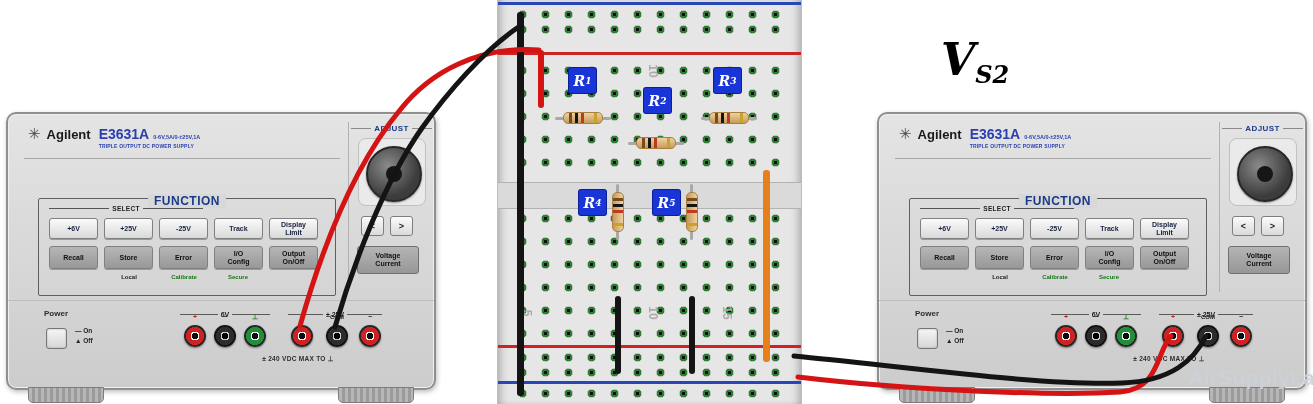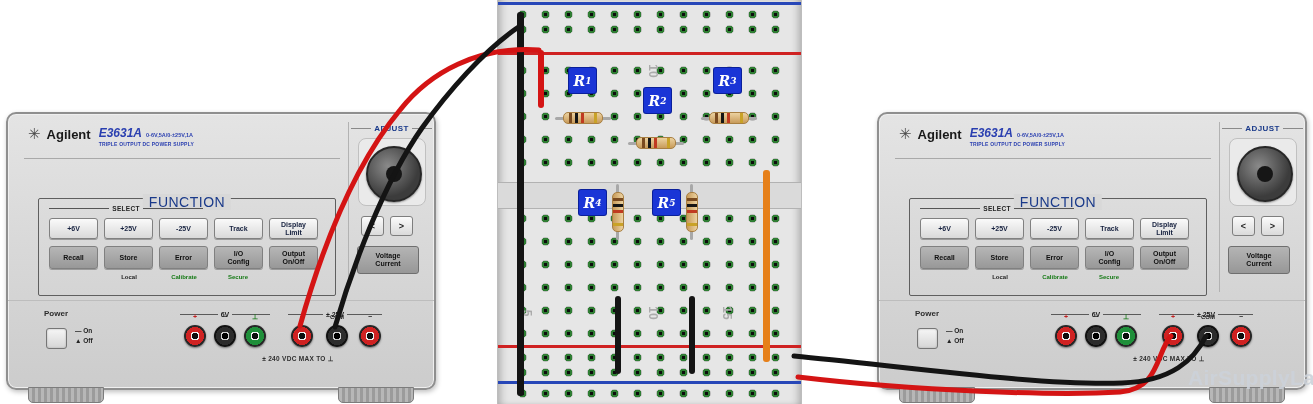--- a/index.html
+++ b/index.html
@@ -21,21 +21,21 @@
   .foot{position:absolute;bottom:0;height:14px;width:74px;background:#9b9b9b;
         border:1px solid #7c7c7c;border-radius:0 0 5px 5px;
         background-image:repeating-linear-gradient(90deg,rgba(255,255,255,.28) 0 3px,transparent 3px 6px);}
   .foot-l{left:22px}.foot-r{right:22px}
 
   .brand-row{position:absolute;left:20px;top:10px;display:flex;align-items:flex-start;gap:6px;}
   .logo{font-size:15px;color:#4a4a4a;line-height:1;margin-top:2px;}
   .brand{font-size:13px;font-weight:bold;color:#191919;margin-top:3px;}
   .model-block{display:flex;flex-direction:column;margin-left:2px;margin-top:2px;}
   .model-line{display:flex;align-items:baseline;gap:4px;}
-  .model{font-size:12px;font-weight:bold;color:#2a3fb0;font-style:italic;}
+  .model{font-size:14px;font-weight:bold;color:#2a3fb0;}
   .specs{font-size:5.5px;color:#2a3fb0;font-weight:bold;}
   .subtitle{font-size:5px;color:#2a3fb0;font-weight:bold;letter-spacing:.2px;margin-top:1px;}
   .brand-underline{position:absolute;left:16px;top:44px;width:316px;height:1px;background:#a9a9a9;}
 
   .right-panel{position:absolute;left:340px;top:8px;width:85px;height:170px;border-left:1px solid #b2b2b2;}
   .adjust-row{position:absolute;left:2px;right:2px;top:2px;display:flex;align-items:center;gap:3px;}
   .adjust-row .hline{flex:1;height:1px;background:#8a8a8a;}
   .adjust-label{font-size:8px;font-weight:bold;color:#1a3a8a;letter-spacing:.4px;}
   .knob-panel{position:absolute;left:9px;top:16px;width:66px;height:66px;background:#eaeaea;
               border:1px solid #c0c0c0;border-radius:8px;}
@@ -47,21 +47,21 @@
   .arrow-row{position:absolute;left:12px;top:94px;display:flex;gap:6px;}
   .arrow-btn{width:23px;height:20px;background:linear-gradient(#fbfbfb,#dadada);border:1px solid #7e7e7e;
              border-radius:3px;font-size:9px;font-weight:bold;color:#222;padding:0;line-height:1;cursor:pointer;}
   .vc-btn{position:absolute;left:8px;top:124px;width:62px;height:28px;background:linear-gradient(#b4b4b4,#979797);
           border:1px solid #6f6f6f;border-radius:3px;font-size:7px;font-weight:bold;color:#111;
           white-space:pre-line;line-height:1.15;padding:0;text-align:center;cursor:pointer;
           font-family:"Liberation Sans",sans-serif;}
 
   .function-box{position:absolute;left:30px;top:84px;width:296px;height:96px;border:1px solid #5f5f5f;border-radius:2px;}
   .function-title{position:absolute;top:-5px;left:50%;transform:translateX(-50%);background:#d8d8d8;
-                  padding:0 6px;font-size:14px;font-weight:normal;color:#1a3a8a;letter-spacing:.5px;}
+                  padding:0 6px;font-size:12px;font-weight:bold;color:#1a3a8a;letter-spacing:.5px;}
   .select-bracket{position:absolute;left:10px;top:6px;width:154px;display:flex;align-items:center;gap:3px;}
   .select-bracket .br-line{flex:1;height:1px;background:#555;}
   .select-label{font-size:6.5px;font-weight:bold;color:#222;letter-spacing:.3px;}
   .btn-row{position:absolute;left:10px;display:flex;gap:6px;}
   .row1{top:19px;}
   .row2{top:47px;}
   .fbtn{width:49px;height:21px;background:linear-gradient(#fafafa,#d9d9d9);border:1px solid #808080;
         border-radius:3px;box-shadow:0 1px 0 #9a9a9a;font-size:7px;font-weight:bold;color:#16213f;
         white-space:pre-line;line-height:1.1;display:flex;align-items:center;justify-content:center;
         text-align:center;padding:0;cursor:pointer;font-family:"Liberation Sans",sans-serif;}
@@ -138,20 +138,23 @@
 
   .watermark{position:absolute;left:1188px;top:366px;z-index:60;font-size:21px;font-weight:bold;
              color:#ccd2da;opacity:.9;letter-spacing:.3px;}
 </style>
 </head>
 <body>
 
 <div class="canvas">
 
 
+  <div class="vlabel" style="left:941px;top:38px">
+    <span class="vmain">V</span><span class="vsub">S2</span>
+  </div>
 
   <div class="psu" style="left:6px">
     <div class="psu-body">
       <div class="brand-row">
         <span class="logo">✳</span>
         <span class="brand">Agilent</span>
         <span class="model-block">
           <span class="model-line">
             <span class="model">E3631A</span>
             <span class="specs">0-6V,5A/0-±25V,1A</span>

